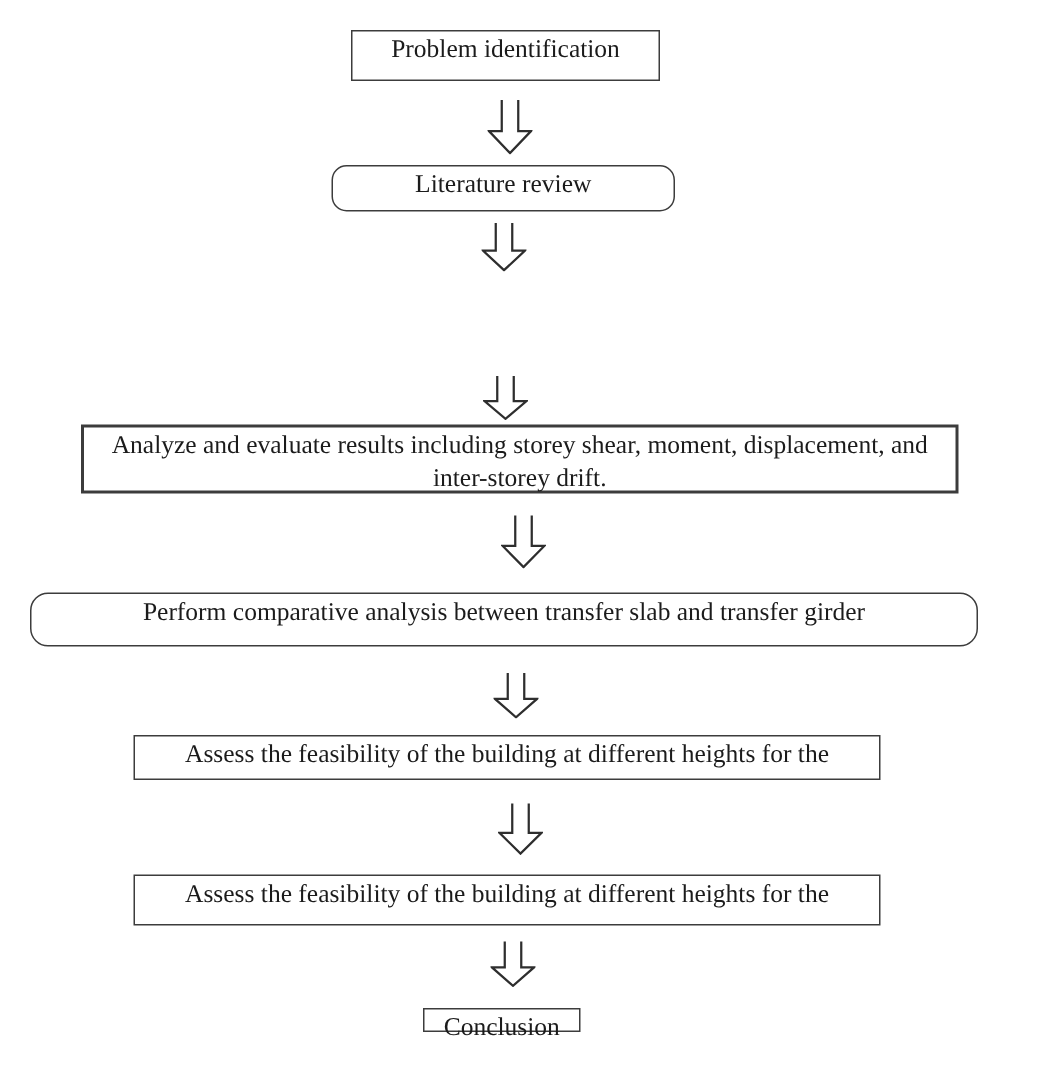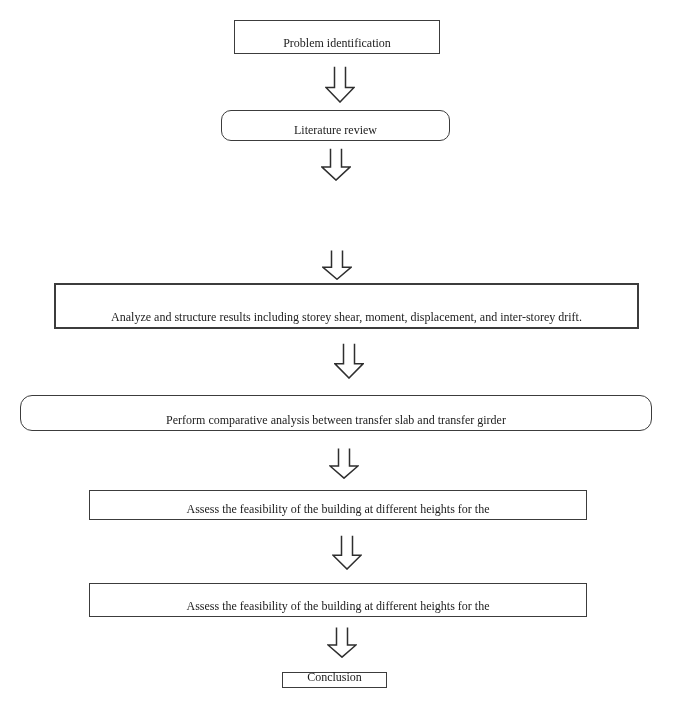--- a/index.html
+++ b/index.html
@@ -15,24 +15,24 @@
     overflow: hidden;
     font-family: "Liberation Serif", serif;
     color: #1b1b1b;
   }
   .flow-box {
     position: absolute;
     box-sizing: border-box;
     background: #ffffff;
     border: 1.5px solid #3c3c3c;
     display: flex;
-    align-items: flex-end;
+    align-items: flex-start;
     justify-content: center;
     text-align: center;
-    font-size: 12px;
+    font-size: 17px;
     line-height: 1.3;
     padding: 1px 10px;
   }
   .flow-box.bw2 {
     border-width: 2px;
   }
   .flow-arrow {
     position: absolute;
     line-height: 0;
   }
@@ -68,21 +68,21 @@
   </div>
 
 
   <div class="flow-arrow" style="left:322px; top:250px; width:30px; height:30px;">
     <svg viewBox="0 0 30 38" preserveAspectRatio="none" aria-hidden="true">
       <path d="M9.5,0.75 L9.5,22 L1,22 L15,37 L29,22 L20.5,22 L20.5,0.75" fill="#ffffff" stroke="#2e2e2e" stroke-width="1.5" stroke-linejoin="miter" vector-effect="non-scaling-stroke"></path>
     </svg>
   </div>
 
   <div class="flow-box bw2" style="left:54px; top:283px; width:585px; height:46px;">
-    <span>Analyze and structure results including storey shear, moment, displacement, and inter-storey drift.</span>
+    <span>Analyze and evaluate results including storey shear, moment, displacement, and inter-storey drift.</span>
   </div>
 
   <div class="flow-arrow" style="left:334px; top:343px; width:30px; height:36px;">
     <svg viewBox="0 0 30 38" preserveAspectRatio="none" aria-hidden="true">
       <path d="M9.5,0.75 L9.5,22 L1,22 L15,37 L29,22 L20.5,22 L20.5,0.75" fill="#ffffff" stroke="#2e2e2e" stroke-width="1.5" stroke-linejoin="miter" vector-effect="non-scaling-stroke"></path>
     </svg>
   </div>
 
   <div class="flow-box" style="left:20px; top:395px; width:632px; height:36px;border-radius:12px;">
     <span>Perform comparative analysis between transfer slab and transfer girder</span>

